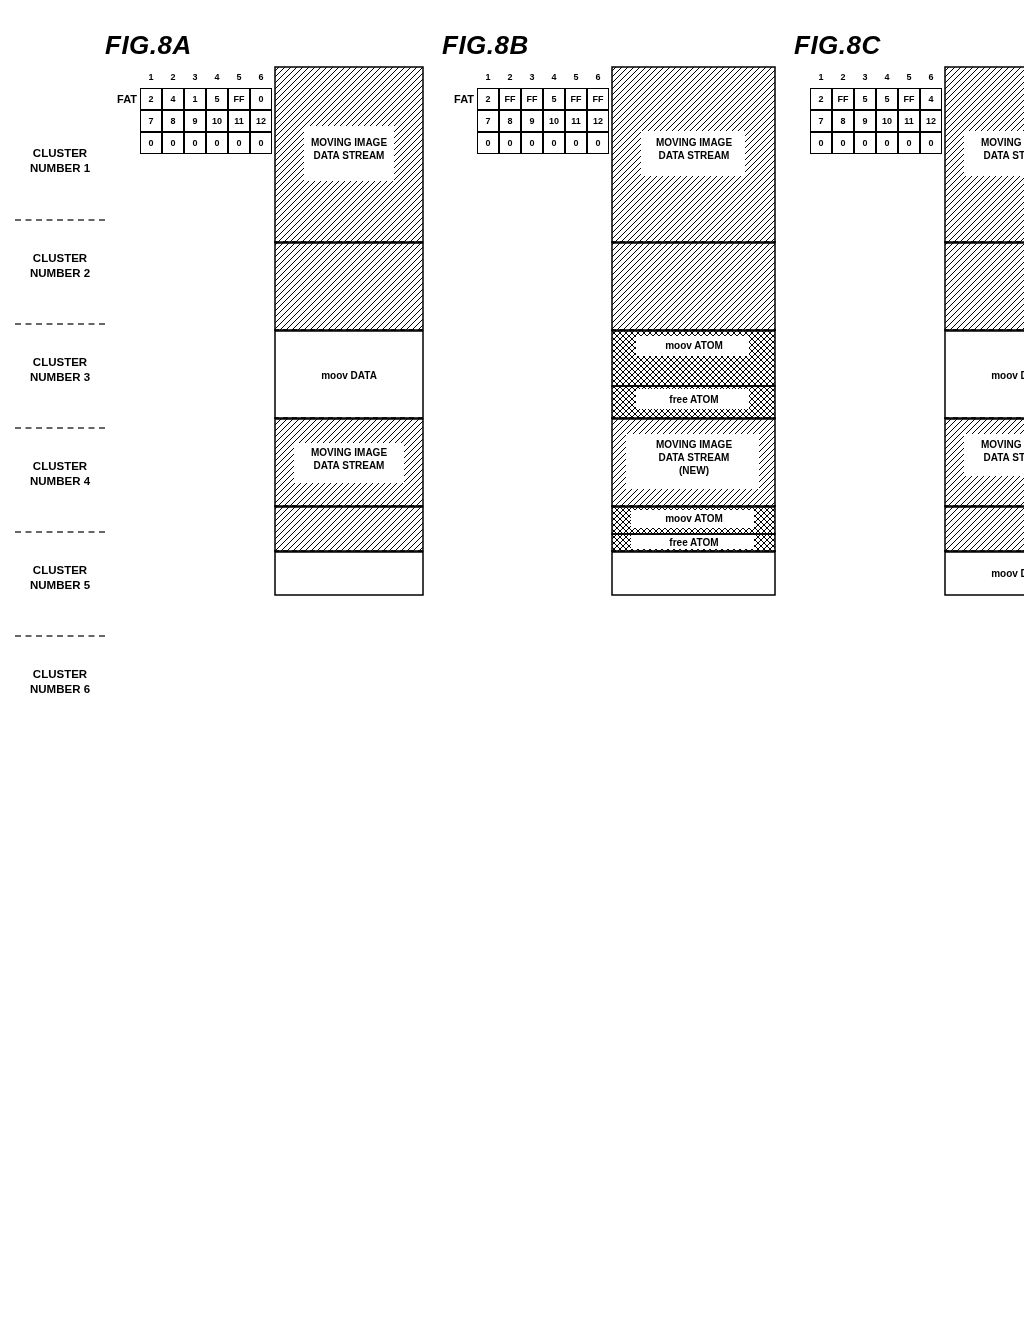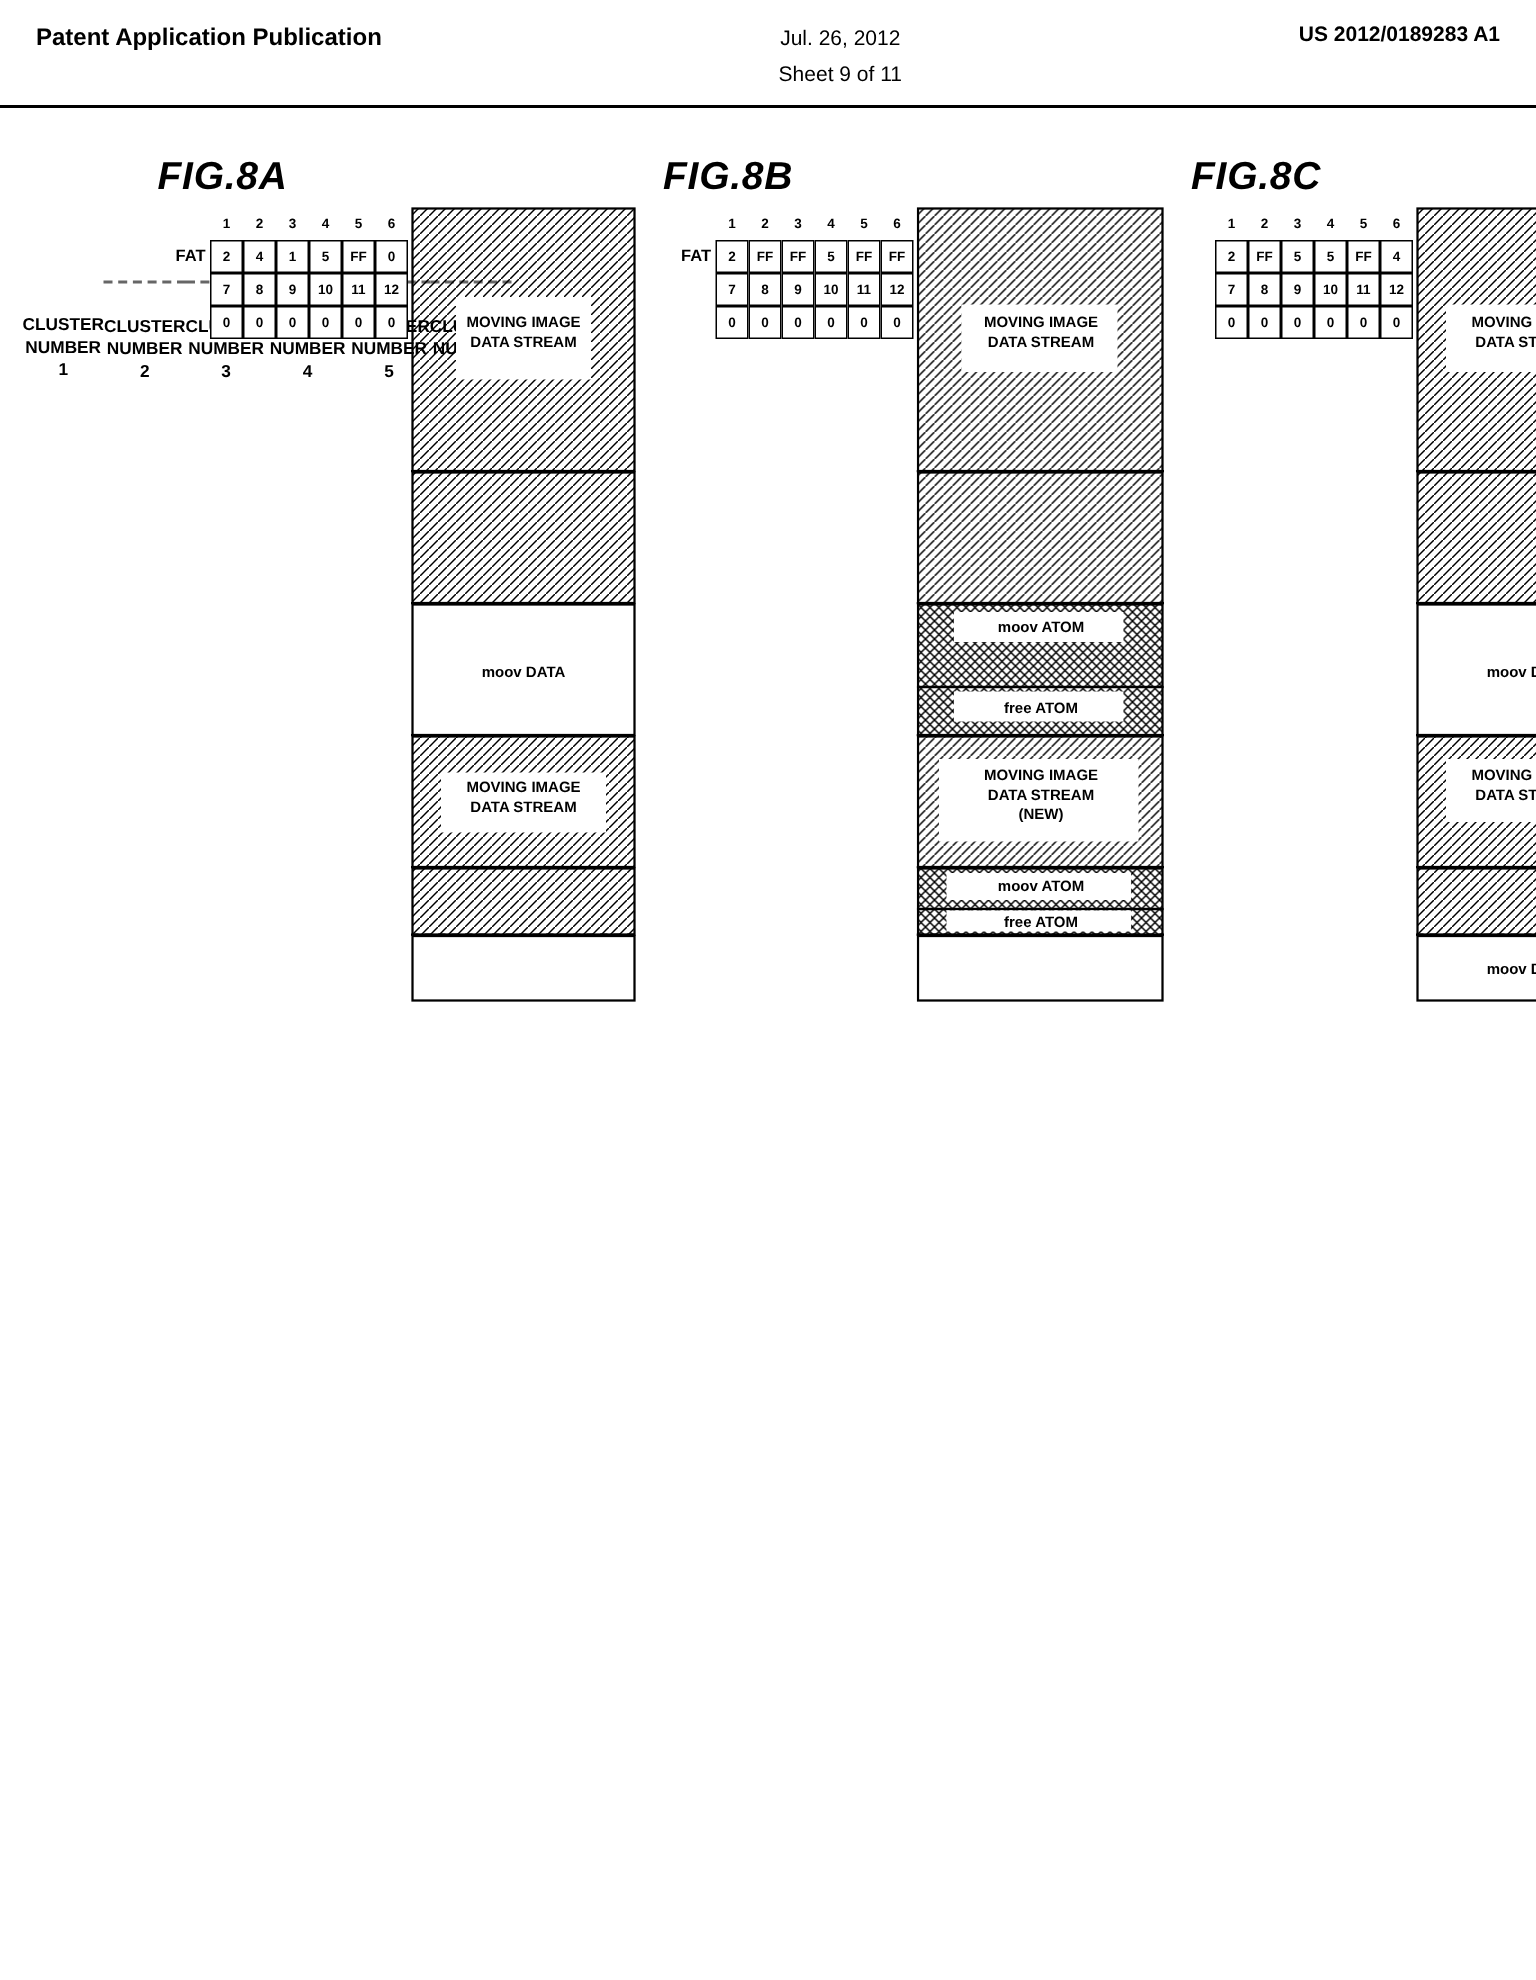--- a/index.html
+++ b/index.html
@@ -55,22 +55,23 @@
       display: flex;
       flex-direction: row;
       align-items: flex-start;
       gap: 0;
       margin-top: 10px;
     }
 
     
     .left-clusters {
       display: flex;
+      flex-direction: column;
       min-width: 90px;
-      gap: 0;
+      gap: 16px;
       padding-top: 85px;
     }
     .lc-row {
       display: flex;
       align-items: center;
       justify-content: center;
       height: 92px;
       font-size: 11.5px;
       font-weight: bold;
       text-align: center;
@@ -152,32 +153,20 @@
       font-size: 10px;
       font-weight: bold;
       fill: #000;
     }
   </style>
 </head>
 <body>
 
 <div class="page-wrapper">
 
-  <div class="hdr">
-    <div class="hdr-left">
-      <span>Patent Application Publication</span>
-    </div>
-    <div class="hdr-mid">
-      <div>Jul. 26, 2012</div>
-      <div>Sheet 9 of 11</div>
-    </div>
-    <div class="hdr-right">
-      <span>US 2012/0189283 A1</span>
-    </div>
-  </div>
 
   <div class="body-area">
 
     <div class="main-diagram">
 
       <div class="left-clusters">
         <div class="lc-row" style="border-top:none; height:88px;">
           <span>CLUSTER<br>NUMBER 1</span>
         </div>
         <div class="lc-row" style="height:88px;">

